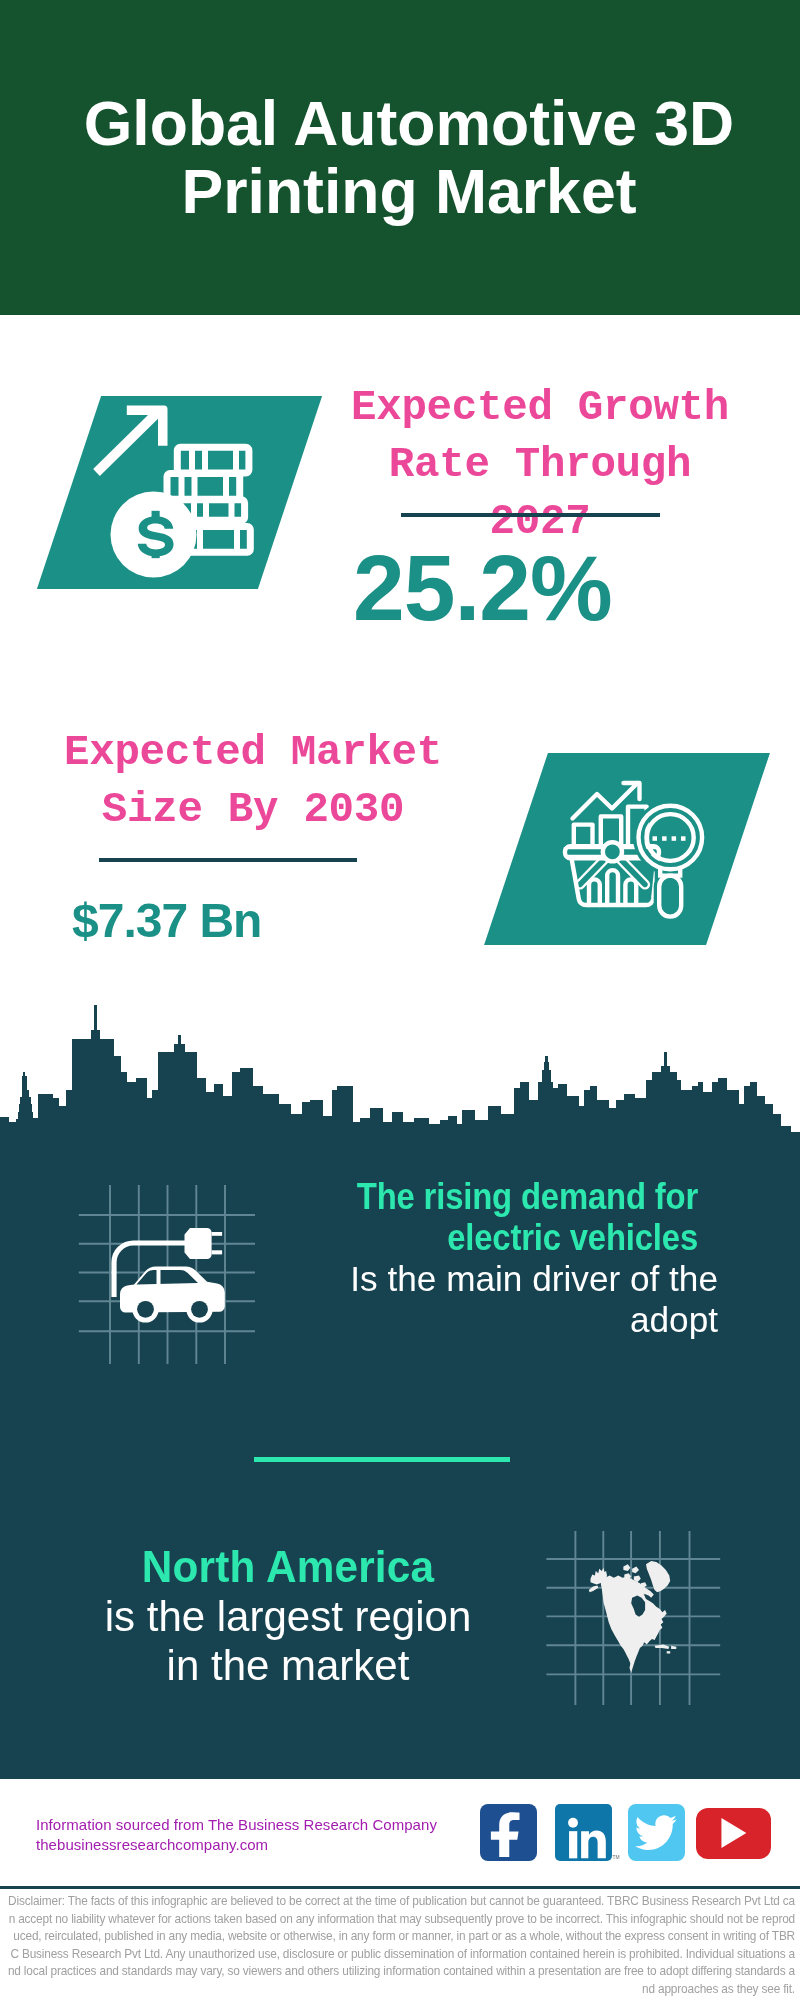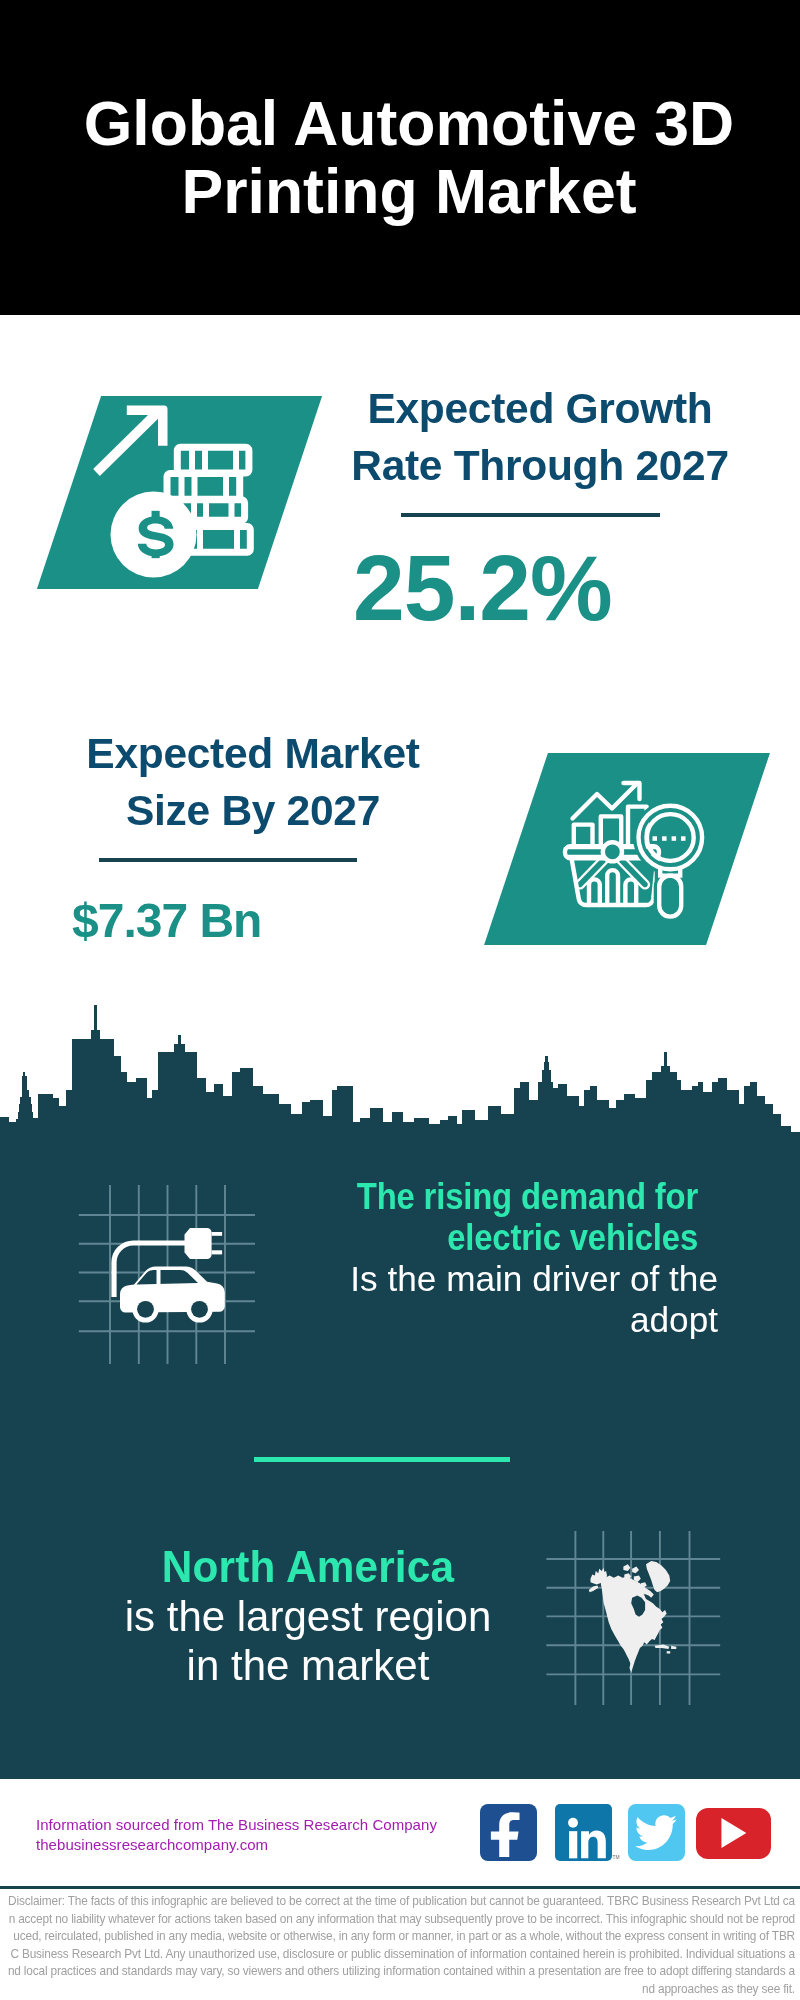--- a/index.html
+++ b/index.html
@@ -1,32 +1,32 @@
 <!DOCTYPE html>
 <html><head>
 <meta charset="utf-8">
 <style>
   html,body{margin:0;padding:0;}
   body{width:800px;height:2000px;background:#ffffff;font-family:"Liberation Sans",sans-serif;overflow:hidden;-webkit-font-smoothing:antialiased;}
   .page{position:relative;width:800px;height:2000px;overflow:hidden;}
 
   
-  .header{position:absolute;left:0;top:0;width:800px;height:315px;background:#000000;}
+  .header{position:absolute;left:0;top:0;width:800px;height:315px;background:#14532d;}
   .title{position:absolute;left:9px;top:89px;width:800px;text-align:center;color:#ffffff;
          font-size:62.5px;font-weight:bold;line-height:68px;letter-spacing:0px;}
 
   .stat-head{color:#17424F;font-size:41px;font-weight:bold;line-height:54px;text-align:center;letter-spacing:-0.3px;}
   .rule{background:#17424F;height:4px;}
   .stat-val{color:#1B9086;font-size:96px;font-weight:bold;line-height:100px;text-align:center;letter-spacing:-1px;}
 
 
   
   .para{position:absolute;background:#1B9086;transform:skewX(-18.4deg);}
   .ico{position:absolute;}
-  .stat-head{position:absolute;color:#0c4a6e;font-weight:bold;text-align:center;}
+  .stat-head{position:absolute;color:#ec4899;font-weight:bold;text-align:center;font-family:Liberation Mono, monospace;}
   .rule{position:absolute;background:#17424F;}
   .stat-val{position:absolute;color:#1B9086;font-weight:bold;text-align:left;}
   
   .dark{position:absolute;left:0;top:1145px;width:800px;height:634px;background:#17424F;}
   .skyline{position:absolute;left:0;top:1000px;width:800px;height:160px;}
   .insight-text{position:absolute;}
   .mint-rule{position:absolute;background:#2CE8AE;}
   .lead2{color:#2CE8AE;font-weight:bold;display:block;font-size:45px;line-height:49.5px;letter-spacing:0.2px;transform:scaleX(0.94);}
   .sub2{color:#ffffff;display:block;font-size:42px;line-height:49.5px;}
   .lead{color:#2CE8AE;font-weight:bold;display:block;font-size:36.5px;line-height:41px;letter-spacing:-0.2px;transform:scaleX(0.9);}
@@ -74,21 +74,21 @@
       </g>
     </svg>
   </div>
   <div class="stat-head" style="left:340px;top:380px;width:400px;font-size:42.5px;line-height:57px;">
     <span>Expected Growth Rate Through 2027</span>
   </div>
   <div class="rule" style="left:401px;top:513px;width:259px;height:4px;"></div>
   <div class="stat-val" style="left:353px;top:538px;width:400px;font-size:93px;line-height:100px;">25.2%</div>
 
   <div class="stat-head" style="left:53px;top:725px;width:400px;font-size:42.5px;line-height:57px;">
-    <span>Expected Market Size By 2027</span>
+    <span>Expected Market Size By 2030</span>
   </div>
   <div class="rule" style="left:99px;top:858px;width:258px;height:4px;"></div>
   <div class="stat-val" style="left:72px;top:883px;width:400px;font-size:48px;line-height:76px;">$7.37 Bn</div>
   <div class="para" style="left:515.5px;top:752.5px;width:222px;height:192px;"></div>
   <div class="ico" style="left:558px;top:775px;width:152px;height:147px;">
     <svg viewBox="558 775 152 147" width="152" height="147" overflow="visible">
       <defs>
         <clipPath id="basketclip">
           <path d="M563 845 h108 v14 L657 906 h-80 z"></path>
         </clipPath>
@@ -181,21 +181,21 @@
 
       <circle cx="145.5" cy="1309.3" r="13.2" fill="#ffffff"></circle>
       <circle cx="145.5" cy="1309.3" r="8.4" fill="#17424F"></circle>
       <circle cx="199.5" cy="1309.3" r="13.2" fill="#ffffff"></circle>
       <circle cx="199.5" cy="1309.3" r="8.4" fill="#17424F"></circle>
     </svg>
   </div>
 
   <div class="mint-rule" style="left:254px;top:1457px;width:256px;height:5px;"></div>
 
-  <div class="insight-text" style="left:108px;top:1542px;width:400px;text-align:center;">
+  <div class="insight-text" style="left:88px;top:1542px;width:400px;text-align:center;">
     <span class="lead2">North America</span>
     <span class="sub2">is the largest region in the market</span>
   </div>
 
   <div class="ico" style="left:540px;top:1525px;width:190px;height:185px;">
     <svg viewBox="540 1525 190 185" width="190" height="185" overflow="visible">
       <g stroke="#6F939F" stroke-width="1.9" opacity="0.85">
         <path d="M575.4 1531 V1705 M603.3 1531 V1705 M631.1 1531 V1705 M659.9 1531 V1705 M689.5 1531 V1705"></path>
         <path d="M546.4 1559 H720.2 M546.4 1587.7 H720.2 M546.4 1616.4 H720.2 M546.4 1645.2 H720.2 M546.4 1674.4 H720.2"></path>
       </g>

